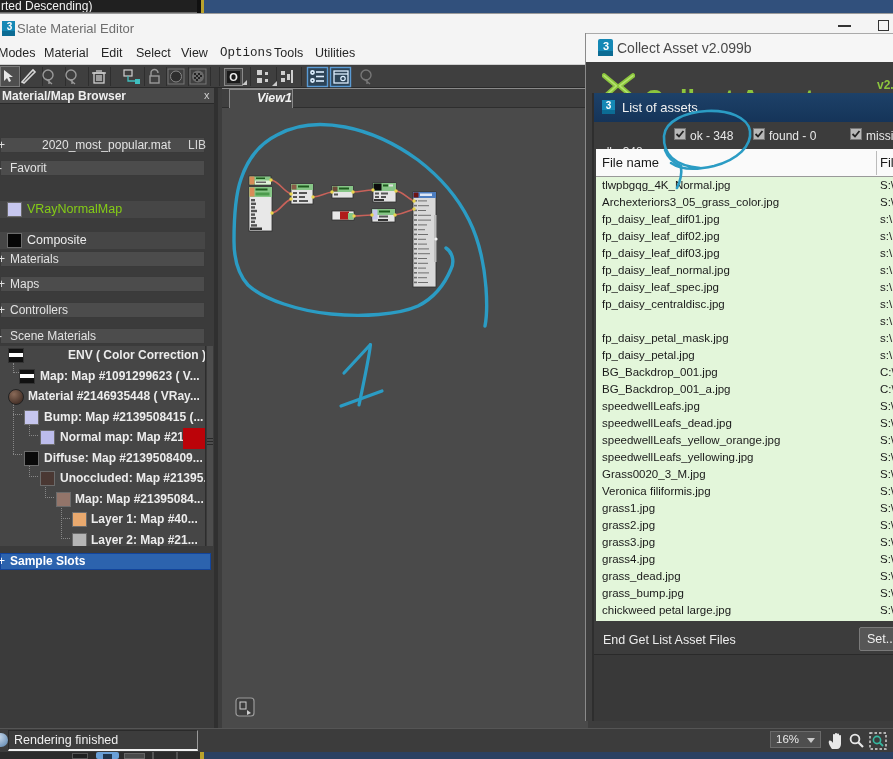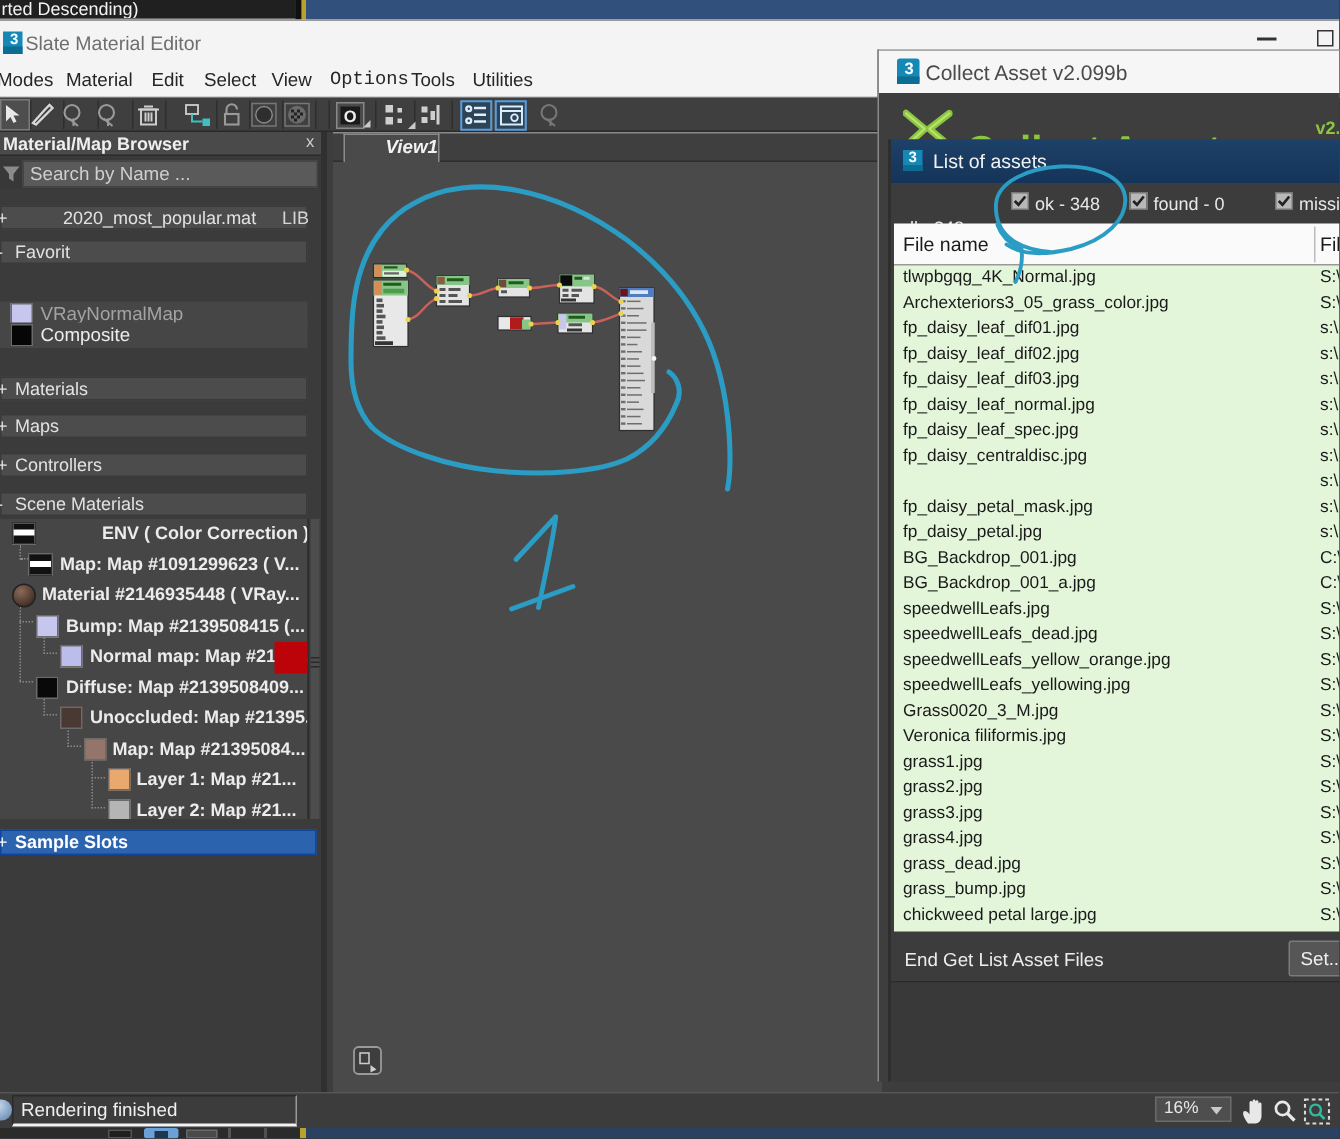--- a/index.html
+++ b/index.html
@@ -138,42 +138,36 @@
     </svg>
   </div>
 
   <div id="leftpanel" class="abs" style="left:0;top:88px;width:218px;height:640px;background:#3b3b3b;border-right:4px solid #303030;">
 
     <div class="abs" style="left:0;top:0;width:214px;height:16px;background:#4a4a4a;border-bottom:1px solid #2a2a2a;">
       <span class="abs" style="left:2px;top:1px;font-size:12px;font-weight:bold;color:#efefef;">Material/Map Browser</span>
       <span class="abs" style="left:204px;top:1px;font-size:11px;color:#cfcfcf;">x</span>
     </div>
 
-    <div class="abs" style="left:0;top:17px;width:214px;height:21px;background:#383838;">
-      <svg class="abs" style="left:1px;top:4px;width:13px;height:13px;">
-          <path d="M1 2 h11 l-4 5 v5 l-3 -2 v-3 Z" fill="#8a8a8a"></path>
-        </svg>
-      <div class="abs" style="left:15px;top:2px;width:197px;height:18px;background:#5a5a5a;border:1px solid #444;color:#cfcfcf;font-size:12.5px;line-height:16px;padding-left:4px;">Search by Name ...</div>
-    </div>
 
     <div class="abs" style="left:0;top:49px;width:205px;height:16px;background:#4c4c4c;border:1px solid #3a3a3a;color:#e2e2e2;font-size:12px;line-height:14px;">
       <span class="abs" style="left:-3px;">+</span>
         <span class="abs" style="left:9px;margin-left:32px;">2020_most_popular.mat</span>
       <span class="abs" style="left:187px;color:#d5d5d5;">LIB</span>
     </div>
     <div class="abs" style="left:0;top:72px;width:205px;height:16px;background:#4c4c4c;border:1px solid #3a3a3a;color:#e2e2e2;font-size:12px;line-height:14px;">
       <span class="abs" style="left:-3px;">-</span>
         <span class="abs" style="left:9px;">Favorit</span>
     </div>
 
     <div class="abs" style="left:0;top:113px;width:205px;height:17px;background:#464646;">
       <div class="abs" style="left:7px;top:1px;width:15px;height:15px;background:#c6c6ee;border:1px solid #6b6b6b;"></div>
-      <span class="abs" style="left:27px;top:1px;font-size:12.5px;color:#a3a3a3;">VRayNormalMap</span>
-    </div>
-    <div class="abs" style="left:0;top:127px;width:205px;height:17px;background:#464646;">
+      <span class="abs" style="left:27px;top:1px;font-size:12.5px;color:#84cc16;">VRayNormalMap</span>
+    </div>
+    <div class="abs" style="left:0;top:144px;width:205px;height:17px;background:#464646;">
       <div class="abs" style="left:7px;top:1px;width:15px;height:15px;background:#060606;border:1px solid #6b6b6b;"></div>
       <span class="abs" style="left:27px;top:1px;font-size:12.5px;color:#ececec;">Composite</span>
     </div>
 
     <div class="abs" style="left:0;top:162.5px;width:205px;height:16px;background:#4c4c4c;border:1px solid #3a3a3a;color:#e2e2e2;font-size:12px;line-height:14px;">
       <span class="abs" style="left:-3px;">+</span>
         <span class="abs" style="left:9px;">Materials</span>
     </div>
     <div class="abs" style="left:0;top:188px;width:205px;height:16px;background:#4c4c4c;border:1px solid #3a3a3a;color:#e2e2e2;font-size:12px;line-height:14px;">
       <span class="abs" style="left:-3px;">+</span>
@@ -226,21 +220,21 @@
       <div class="abs" style="left:24px;top:104.5px;width:15px;height:15px;background:#090909;border:1px solid #6b6b6b;"></div>
       <span class="abs" style="left:44px;top:104.5px;">Diffuse: Map #2139508409...</span>
 
       <div class="abs" style="left:40px;top:125px;width:15px;height:15px;background:#4a3833;border:1px solid #6b6b6b;"></div>
       <span class="abs" style="left:60px;top:125px;">Unoccluded: Map #21395...</span>
 
       <div class="abs" style="left:56px;top:145.5px;width:15px;height:15px;background:#93756a;border:1px solid #6b6b6b;"></div>
       <span class="abs" style="left:75px;top:145.5px;">Map: Map #21395084...</span>
 
       <div class="abs" style="left:72px;top:166px;width:15px;height:15px;background:#e9a96e;border:1px solid #6b6b6b;"></div>
-      <span class="abs" style="left:91px;top:166px;">Layer 1: Map #21...</span>
+      <span class="abs" style="left:91px;top:166px;">Layer 1: Map #40...</span>
 
       <div class="abs" style="left:72px;top:186.5px;width:15px;height:15px;background:#b5b5b5;border:1px solid #6b6b6b;"></div>
       <span class="abs" style="left:91px;top:186.5px;">Layer 2: Map #21...</span>
     </div>
 
     <div class="abs" style="left:205px;top:258px;width:8px;height:200px;background:#3a3a3a;border-left:1px solid #2d2d2d;">
       <div class="abs" style="left:1px;top:0;width:6px;height:200px;background:#4d4d4d;"></div>
       <div class="abs" style="left:1px;top:92px;width:6px;height:1px;background:#2a2a2a;"></div>
       <div class="abs" style="left:1px;top:95px;width:6px;height:1px;background:#2a2a2a;"></div>
       <div class="abs" style="left:1px;top:98px;width:6px;height:1px;background:#2a2a2a;"></div>

